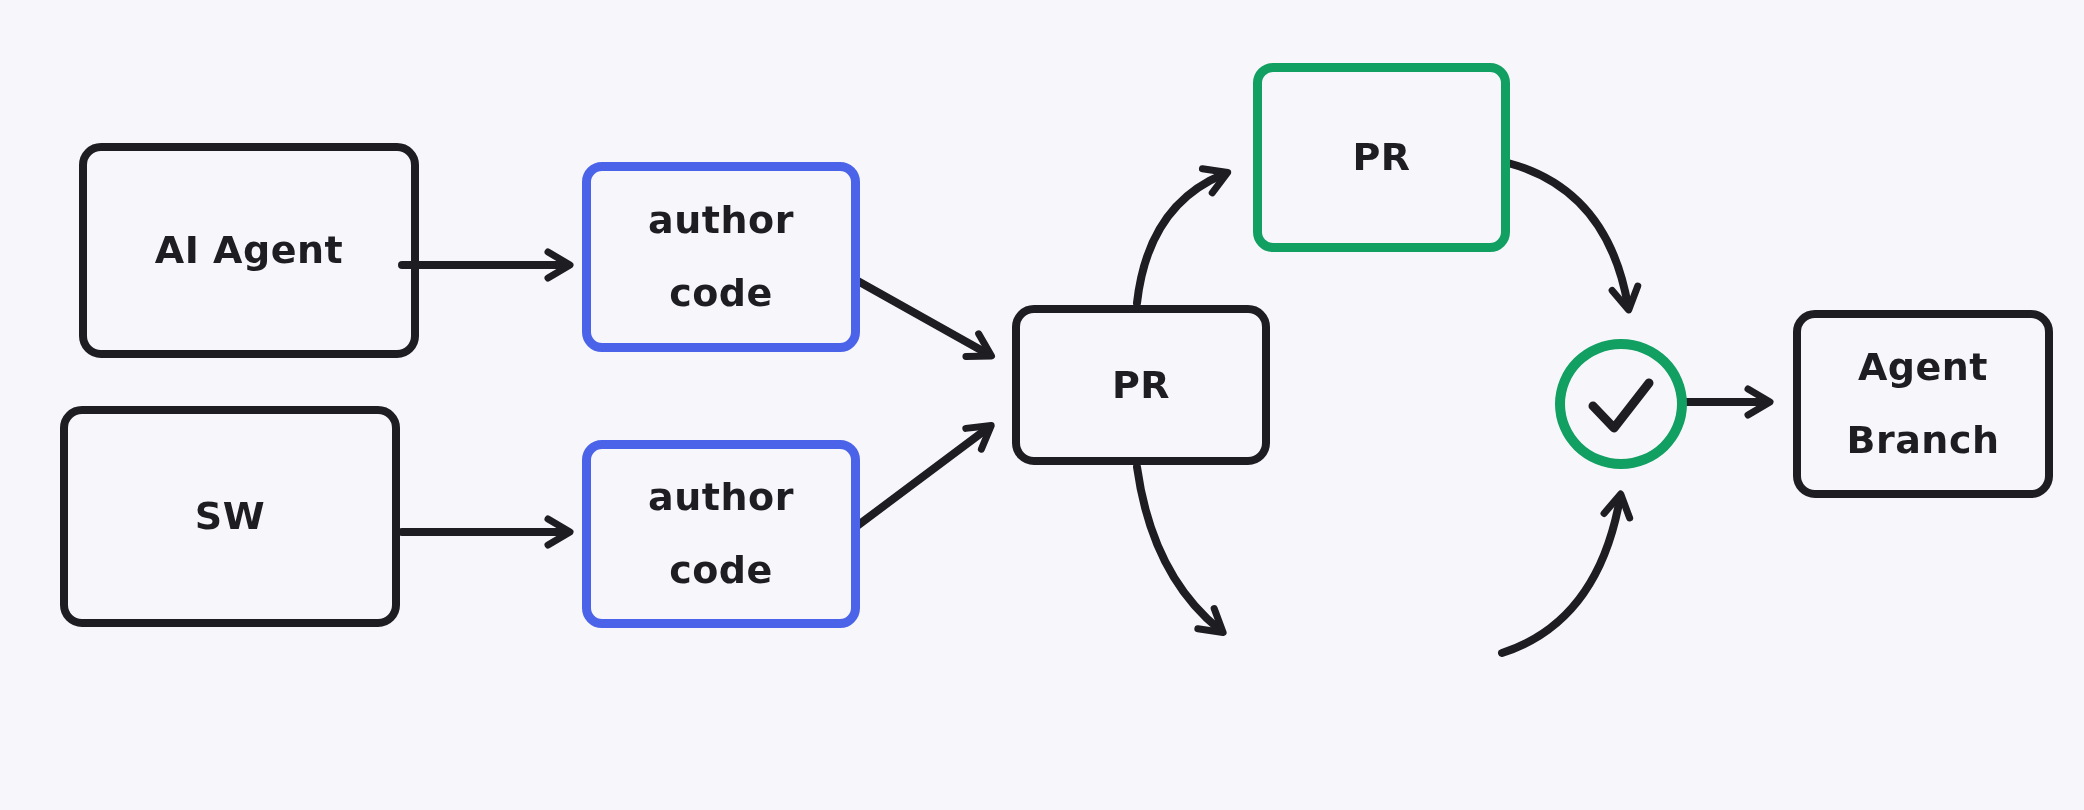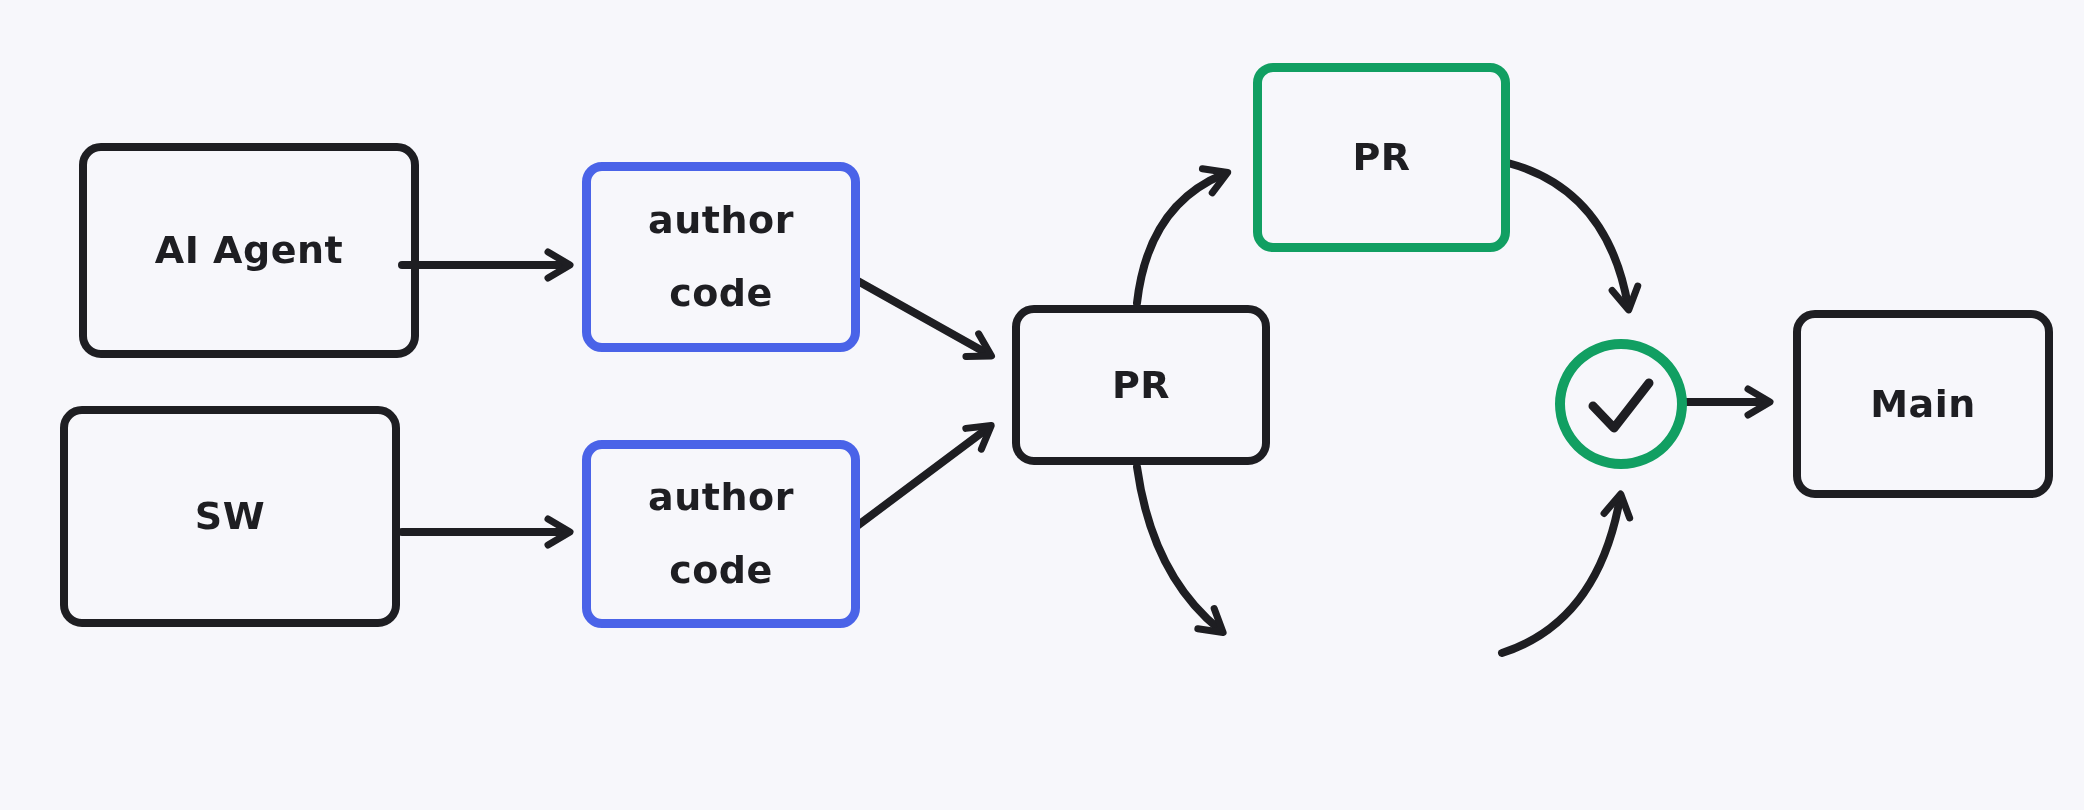--- a/index.html
+++ b/index.html
@@ -89,16 +89,17 @@
   </div>
 
   <div class="node green" style="left:1253px; top:63px; width:257px; height:189px;">
     <span>PR</span>
   </div>
 
 
   <div class="node circle" style="left:1555px; top:339px; width:132px; height:130px;"></div>
 
   <div class="node" style="left:1793px; top:310px; width:260px; height:188px;">
-    <span>Main</span>
+    <span>Agent</span>
+    <span>Branch</span>
   </div>
 
 </div>
 
 </body></html>

